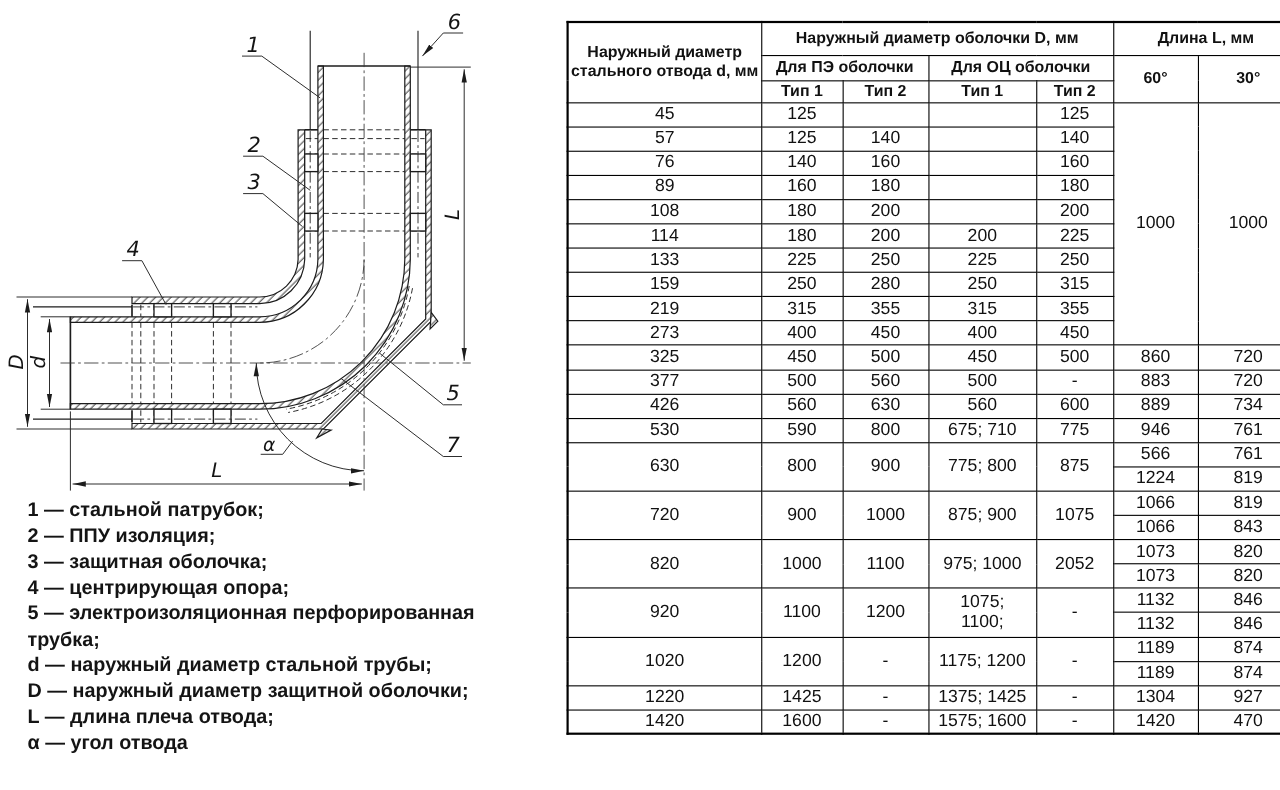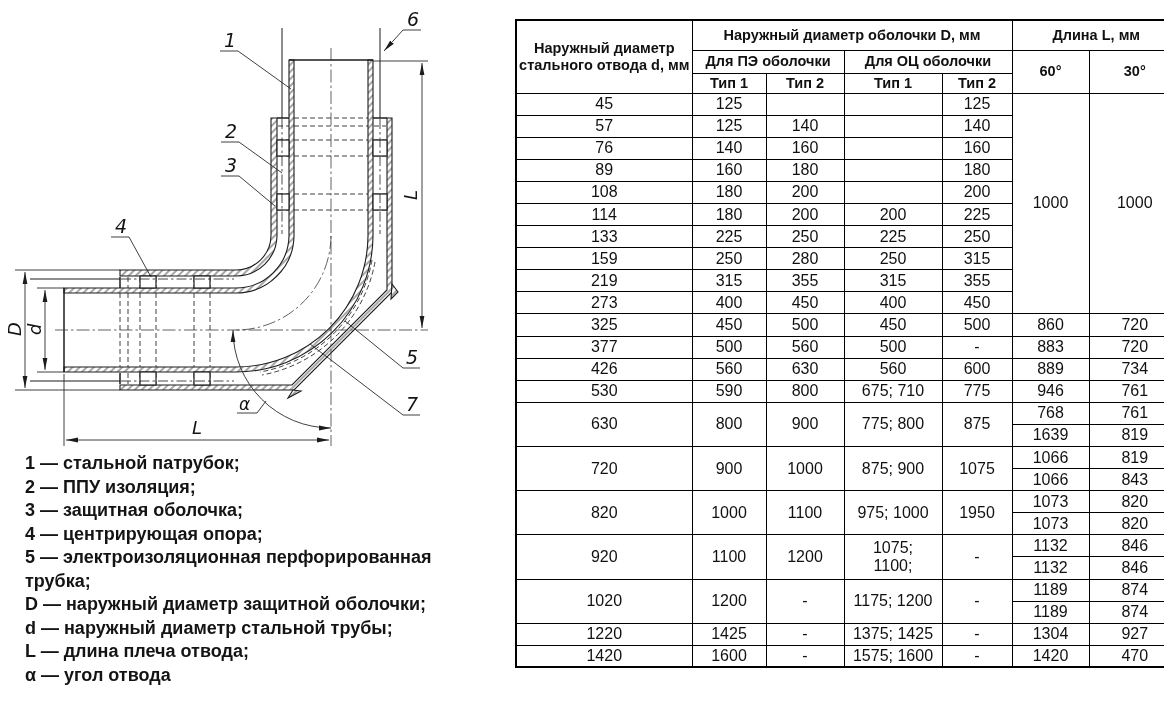--- a/index.html
+++ b/index.html
@@ -158,22 +158,22 @@
       <text x="239" y="410" font-size="17">α</text>
     </g>
   </svg>
 
   <div class="legend">
     <div>1 — стальной патрубок;</div>
     <div>2 — ППУ изоляция;</div>
     <div>3 — защитная оболочка;</div>
     <div>4 — центрирующая опора;</div>
     <div>5 — электроизоляционная перфорированная трубка;</div>
+    <div>d — наружный диаметр стальной трубы;</div>
     <div>D — наружный диаметр защитной оболочки;</div>
-    <div>d — наружный диаметр стальной трубы;</div>
     <div>L — длина плеча отвода;</div>
     <div>α — угол отвода</div>
   </div>
 
   <div class="tblwrap">
     <table class="dims">
       <colgroup>
         <col style="width:176px">
           <col style="width:74px">
           <col style="width:78px">
@@ -309,46 +309,46 @@
             <td rowspan="1">775</td>
             <td>946</td>
             <td>761</td>
           </tr>
           <tr>
             <td rowspan="2">630</td>
             <td rowspan="2">800</td>
             <td rowspan="2">900</td>
             <td rowspan="2">775; 800</td>
             <td rowspan="2">875</td>
-            <td>768</td>
+            <td>566</td>
             <td>761</td>
           </tr>
           <tr>
-            <td>1639</td>
+            <td>1224</td>
             <td>819</td>
           </tr>
           <tr>
             <td rowspan="2">720</td>
             <td rowspan="2">900</td>
             <td rowspan="2">1000</td>
             <td rowspan="2">875; 900</td>
             <td rowspan="2">1075</td>
             <td>1066</td>
             <td>819</td>
           </tr>
           <tr>
             <td>1066</td>
             <td>843</td>
           </tr>
           <tr>
             <td rowspan="2">820</td>
             <td rowspan="2">1000</td>
             <td rowspan="2">1100</td>
             <td rowspan="2">975; 1000</td>
-            <td rowspan="2">1950</td>
+            <td rowspan="2">2052</td>
             <td>1073</td>
             <td>820</td>
           </tr>
           <tr>
             <td>1073</td>
             <td>820</td>
           </tr>
           <tr>
             <td rowspan="2">920</td>
             <td rowspan="2">1100</td>

